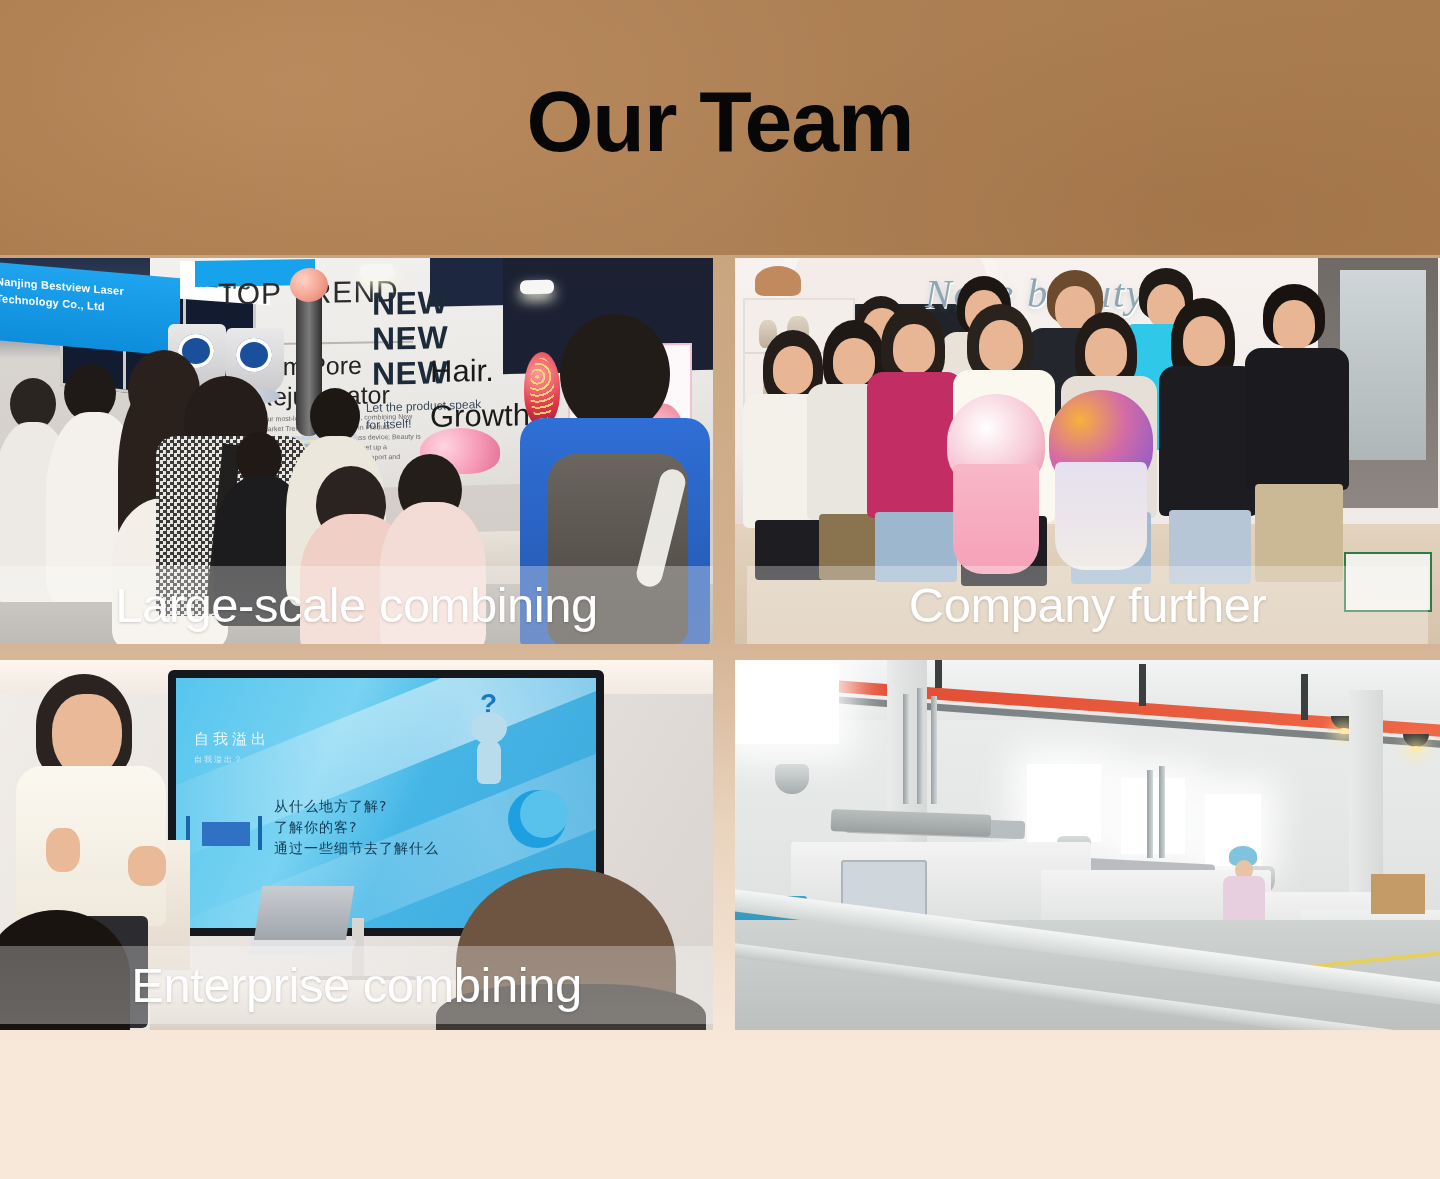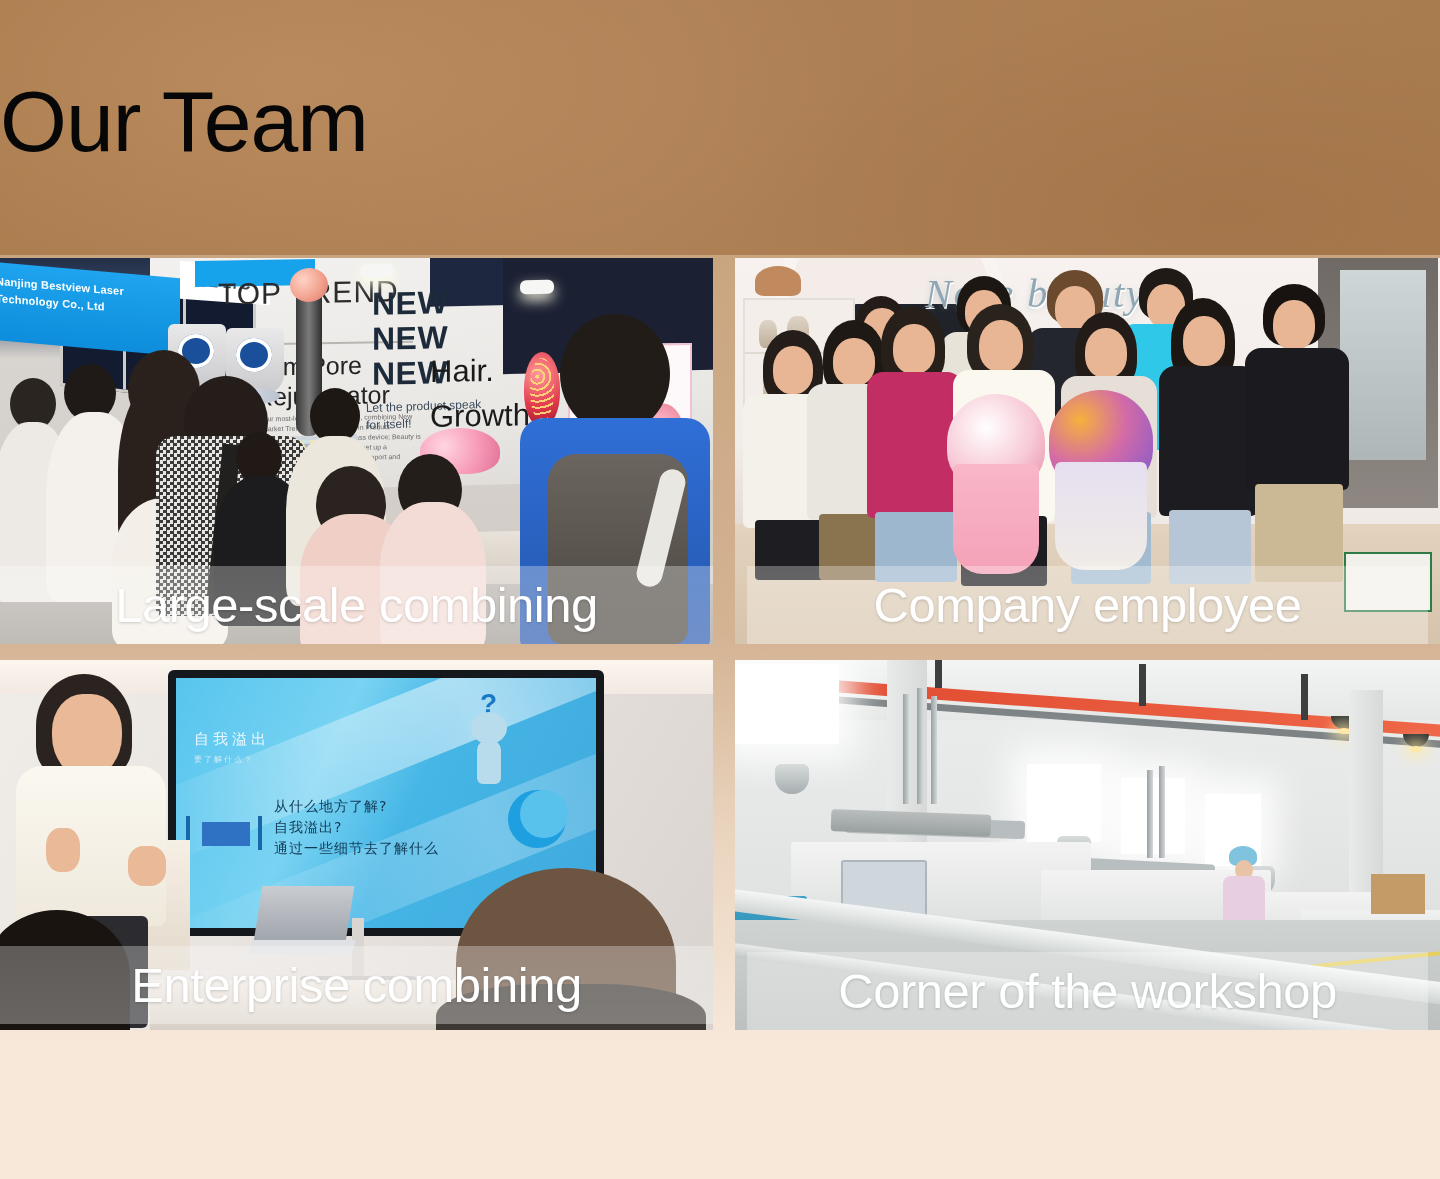--- a/index.html
+++ b/index.html
@@ -12,22 +12,22 @@
 
   
   .header{
     position:absolute;left:0;top:0;width:1440px;height:268px;
     background:
       radial-gradient(ellipse 900px 400px at 20% 30%, rgba(196,150,104,.55) 0%, rgba(196,150,104,0) 65%),
       radial-gradient(ellipse 700px 300px at 85% 80%, rgba(150,102,60,.35) 0%, rgba(150,102,60,0) 70%),
       linear-gradient(100deg,#A87A4C 0%,#AE8055 45%,#A97C4F 100%);
   }
   .page-title{
-    position:absolute;left:0;right:0;top:78px;
-    font-size:86px;line-height:1;color:#070707;font-weight:400;
+    position:absolute;left:0;right:0;top:78px;text-align:center;
+    font-size:86px;line-height:1;color:#070707;font-weight:700;
     letter-spacing:-1px;
   }
 
   
   .gallery-band{
     position:absolute;left:0;top:255px;width:1440px;height:790px;
     background:linear-gradient(180deg,#C9A57F 0%,#D4B393 48%,#E9D3BD 72%,#F7E8DA 100%);
   }
   .grid{
     position:absolute;left:0;top:258px;width:1440px;height:772px;
@@ -381,40 +381,40 @@
         </div>
 
         <div class="bouquet" style="left:212px;top:136px;width:98px;height:96px;background:radial-gradient(circle at 40% 35%,#ffffff,#f7c9d6 55%,#e98aa8);"></div>
         <div class="bouquet" style="left:218px;top:206px;width:86px;height:110px;border-radius:6px 6px 30px 30px;background:linear-gradient(180deg,#f8b7c8,#f5a1b8);"></div>
         <div class="bouquet" style="left:314px;top:132px;width:104px;height:100px;background:radial-gradient(circle at 30% 30%,#f6b13c,#d46ba6 45%,#9b5fc2 80%);"></div>
         <div class="bouquet" style="left:320px;top:204px;width:92px;height:108px;border-radius:6px 6px 30px 30px;background:linear-gradient(180deg,#e6dff0,#f0ece6);"></div>
 
         <div class="box"></div>
       </div>
       <div class="caption-bar">
-        <span class="caption-text">Company employee</span>
+        <span class="caption-text">Company further</span>
       </div>
     </div>
 
     <div class="cell">
       <div class="photo p3">
         <div class="wall"></div>
         <div class="ceil"></div>
 
         <div class="screen-frame">
           <div class="screen">
             <div class="glare" style="left:-60px;top:-10px;"></div>
             <div class="glare" style="left:-40px;top:120px;opacity:.5"></div>
             <div class="zh-title">自我溢出</div>
-            <div class="zh-sub">要了解什么？</div>
+            <div class="zh-sub">自我溢出？</div>
             <div class="bar-l"></div>
             <div class="blue-card"></div>
             <div class="bar-r"></div>
             <div class="zh-list" style="white-space:pre">从什么地方了解?
-自我溢出?
+了解你的客?
 通过一些细节去了解什么</div>
             <div class="mascot">
               <div class="q">?</div>
               <div class="m-head"></div>
                 <div class="m-body"></div>
             </div>
             <div class="circles"></div>
           </div>
         </div>
         <div class="stand-pole"></div>
@@ -498,19 +498,16 @@
         <div class="carton" style="left:636px;top:214px;width:54px;height:40px;"></div>
 
         <div class="floor"></div>
         <div class="floorline" style="left:560px;bottom:68px;width:160px;transform:rotate(-6deg);"></div>
 
         <div class="convey" style="left:-10px;top:228px;width:760px;height:22px;
              background:linear-gradient(180deg,#f4f6f5,#cfd4d3);transform:rotate(7.5deg);transform-origin:left center;"></div>
         <div class="convey" style="left:-10px;top:282px;width:760px;height:14px;
              background:linear-gradient(180deg,#e8ebea,#c2c7c6);transform:rotate(7.5deg);transform-origin:left center;"></div>
       </div>
-      <div class="caption-bar">
-        <span class="caption-text">Corner of the workshop</span>
-      </div>
     </div>
 
   </div>
 </div>
 
 </body></html>

